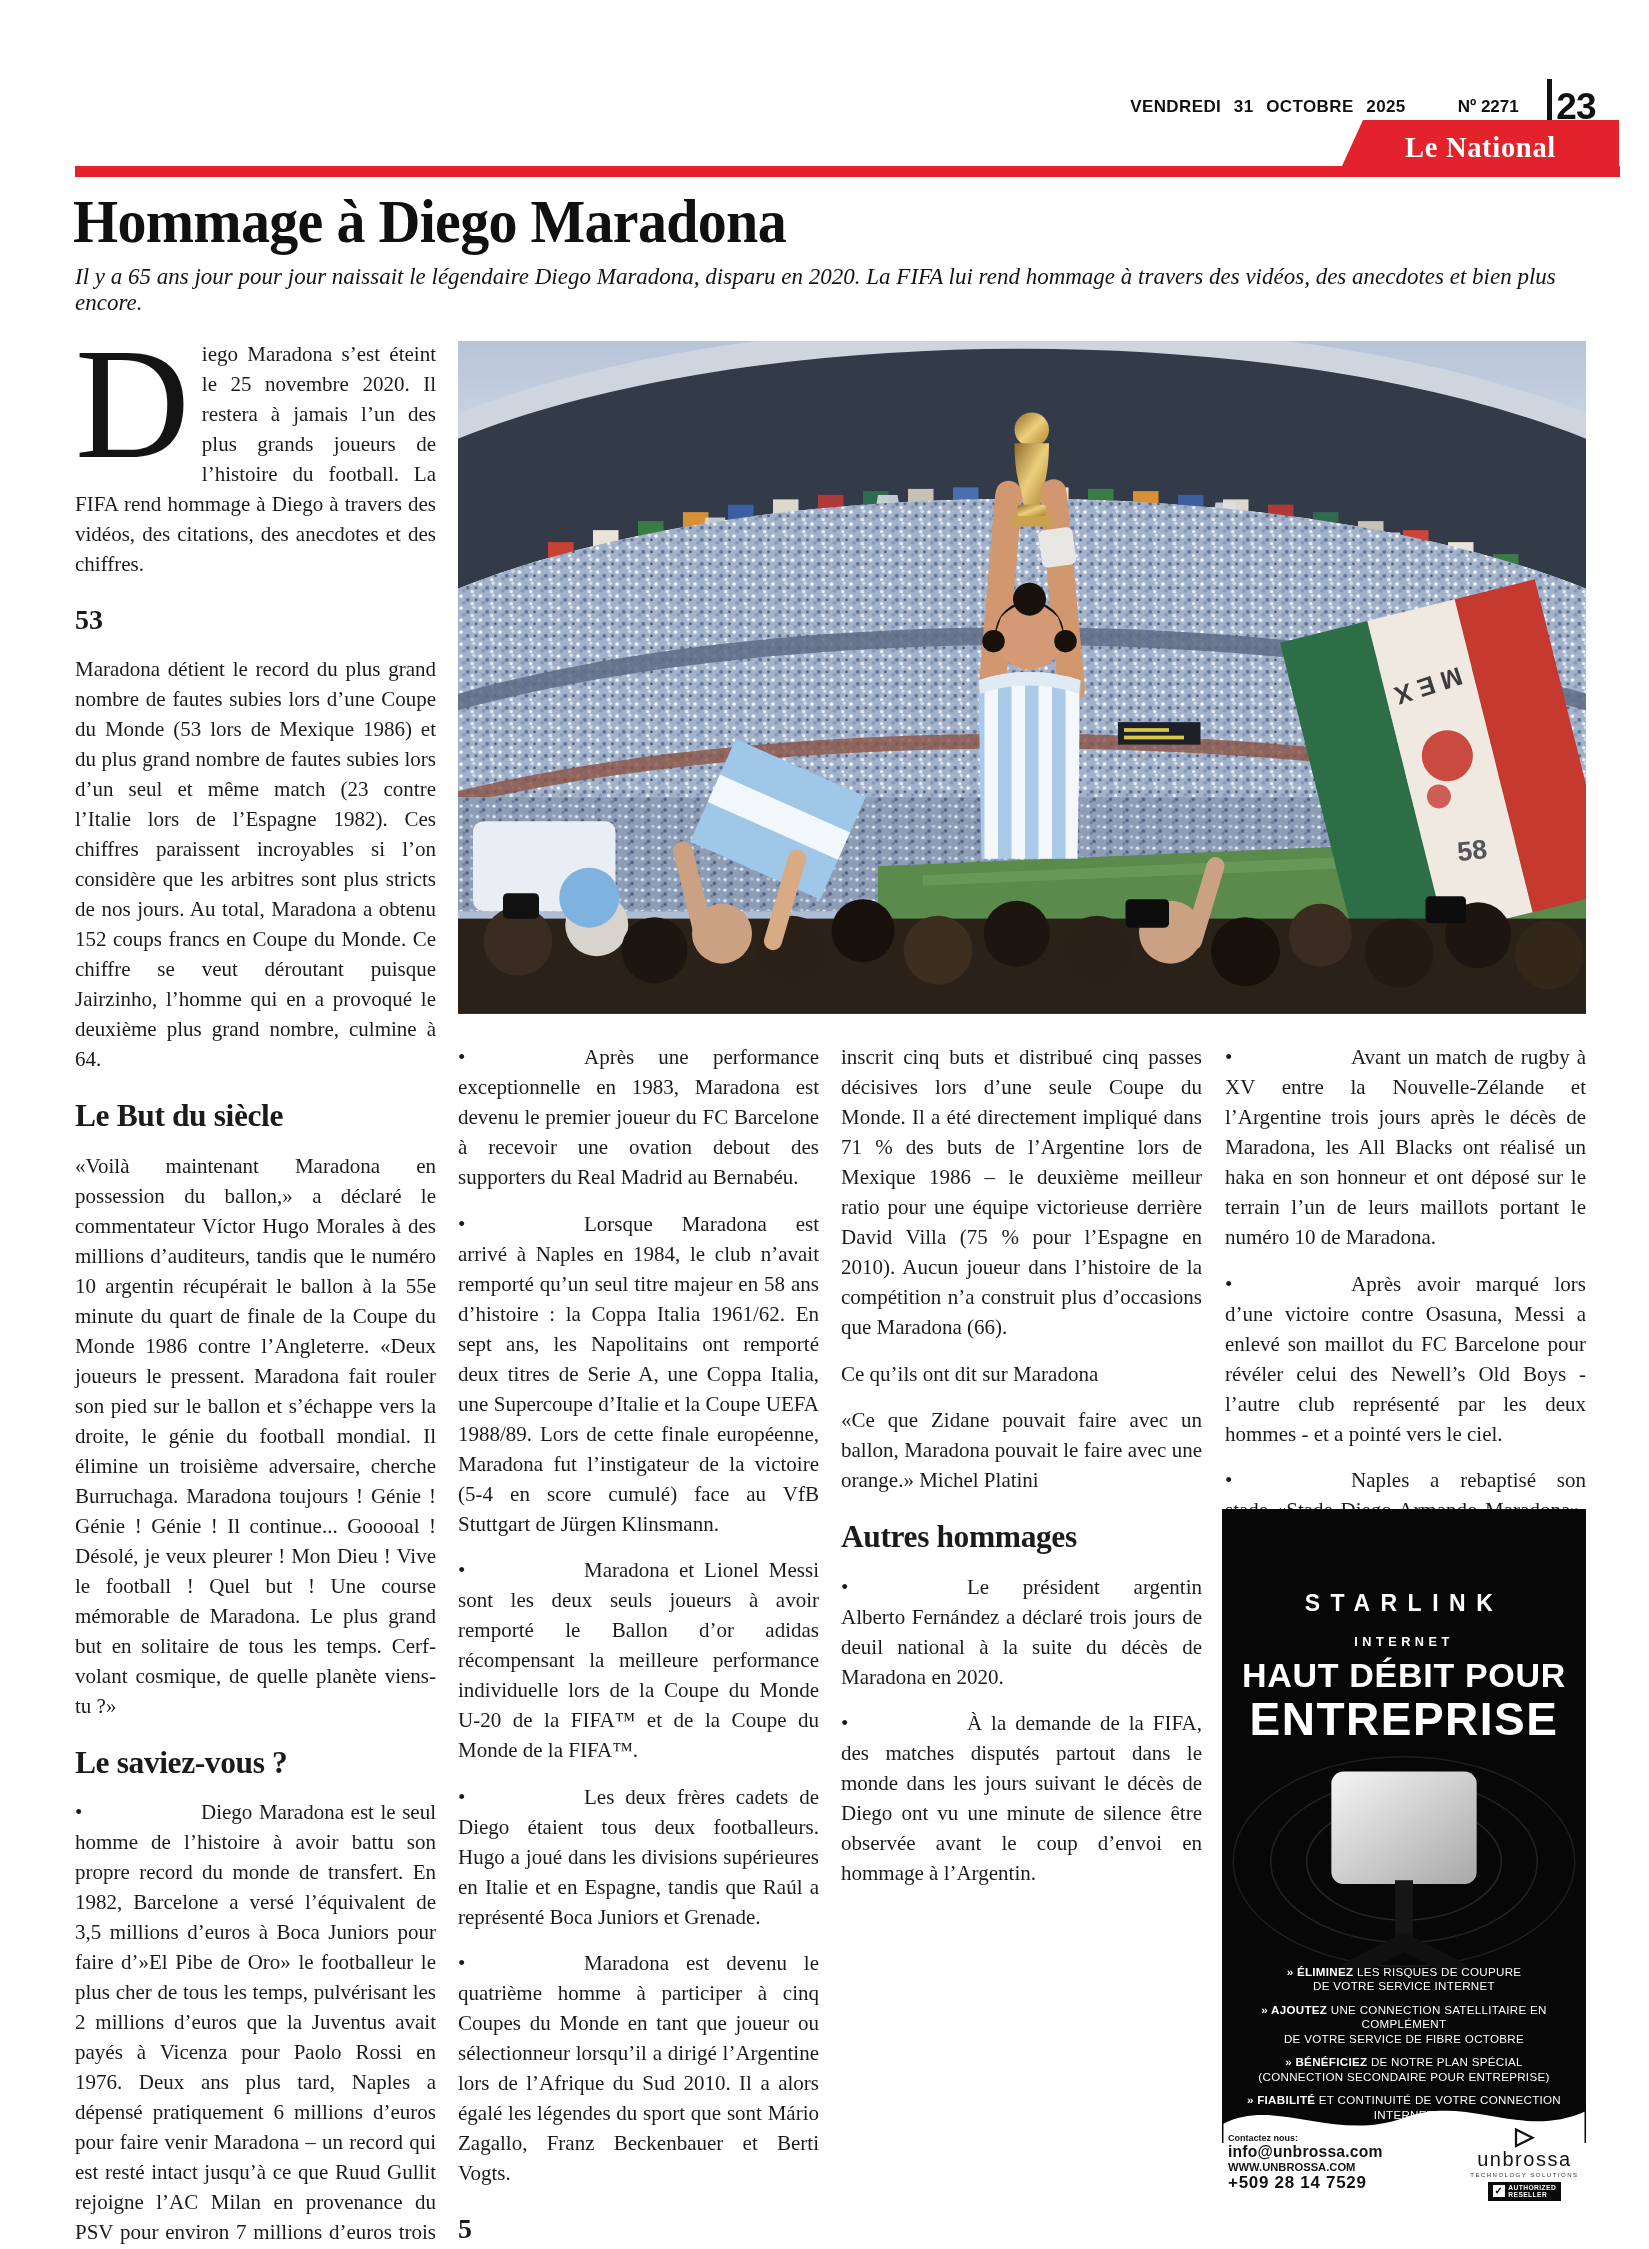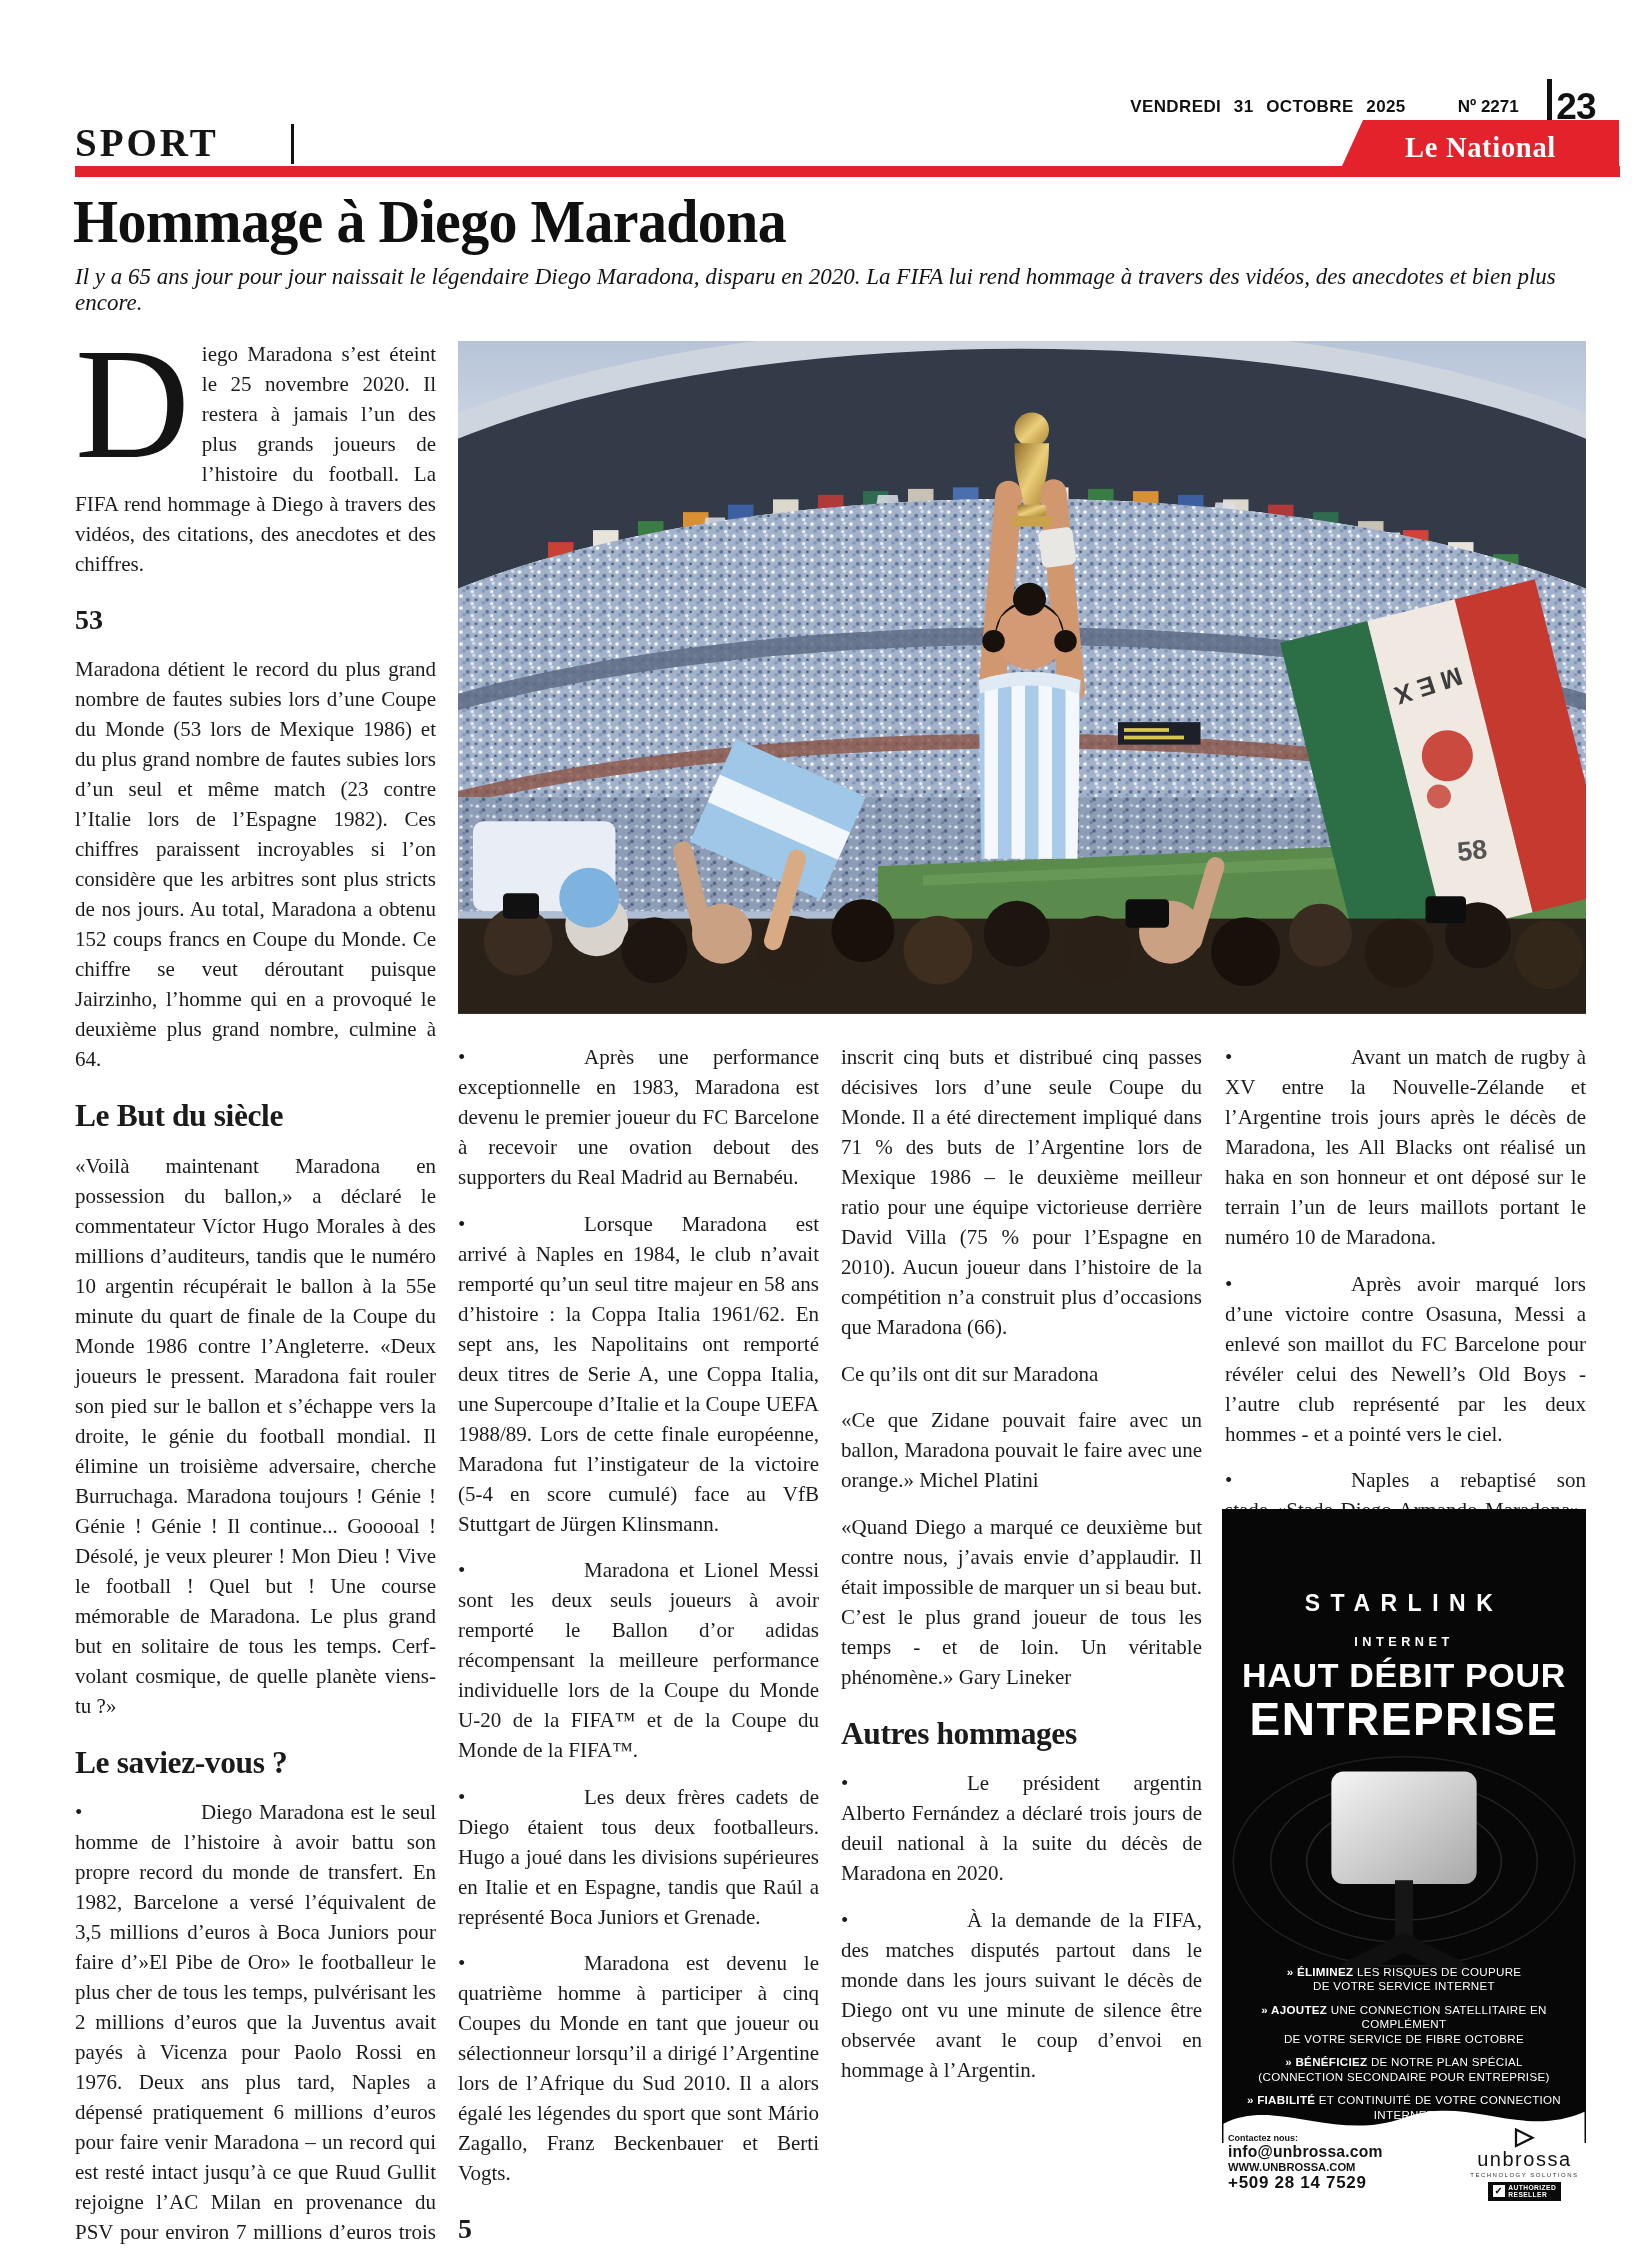--- a/index.html
+++ b/index.html
@@ -78,24 +78,20 @@
 
 <div id="page">
 
   <div class="dateline">
     <span class="date-text">VENDREDI 31 OCTOBRE 2025</span>
     <span class="issue-no">Nº 2271</span>
     <span class="pageno-bar"></span>
     <span class="page-number">23</span>
   </div>
 
-  <div class="section-row">
-    <span class="section-name">SPORT</span>
-    <span class="section-divider"></span>
-  </div>
   <div class="brand-box">
     <span>Le National</span>
   </div>
   <div class="red-rule"></div>
 
   <div class="headline">Hommage à Diego Maradona</div>
   <div class="standfirst">Il y a 65 ans jour pour jour naissait le légendaire Diego Maradona, disparu en 2020. La FIFA lui rend hommage à travers des vidéos, des anecdotes et bien plus encore.</div>
 
   <div class="photo">
     <svg width="1128" height="673" viewBox="0 0 1504 897" xmlns="http://www.w3.org/2000/svg">
@@ -309,21 +305,20 @@
       <span class="dot">•</span><span>Maradona est devenu le quatrième homme à participer à cinq Coupes du Monde en tant que joueur ou sélectionneur lorsqu’il a dirigé l’Argentine lors de l’Afrique du Sud 2010. Il a alors égalé les légendes du sport que sont Mário Zagallo, Franz Beckenbauer et Berti Vogts.</span>
     </p>
     <div class="h-num">5</div>
 
   </div>
 
   <div class="col" id="col3">
     <p>inscrit cinq buts et distribué cinq passes décisives lors d’une seule Coupe du Monde. Il a été directement impliqué dans 71 % des buts de l’Argentine lors de Mexique 1986 – le deuxième meilleur ratio pour une équipe victorieuse derrière David Villa (75 % pour l’Espagne en 2010). Aucun joueur dans l’histoire de la compétition n’a construit plus d’occasions que Maradona (66).</p>
     <p>Ce qu’ils ont dit sur Maradona</p>
     <p>«Ce que Zidane pouvait faire avec un ballon, Maradona pouvait le faire avec une orange.» Michel Platini</p>
-    <p>«Quand Diego a marqué ce deuxième but contre nous, j’avais envie d’applaudir. Il était impossible de marquer un si beau but. C’est le plus grand joueur de tous les temps - et de loin. Un véritable phénomène.» Gary Lineker</p>
     <div class="h-sec">Autres hommages</div>
     <p class="bullet">
       <span class="dot">•</span><span>Le président argentin Alberto Fernández a déclaré trois jours de deuil national à la suite du décès de Maradona en 2020.</span>
     </p>
     <p class="bullet">
       <span class="dot">•</span><span>À la demande de la FIFA, des matches disputés partout dans le monde dans les jours suivant le décès de Diego ont vu une minute de silence être observée avant le coup d’envoi en hommage à l’Argentin.</span>
     </p>
   </div>
 
   <div class="col" id="col4">

